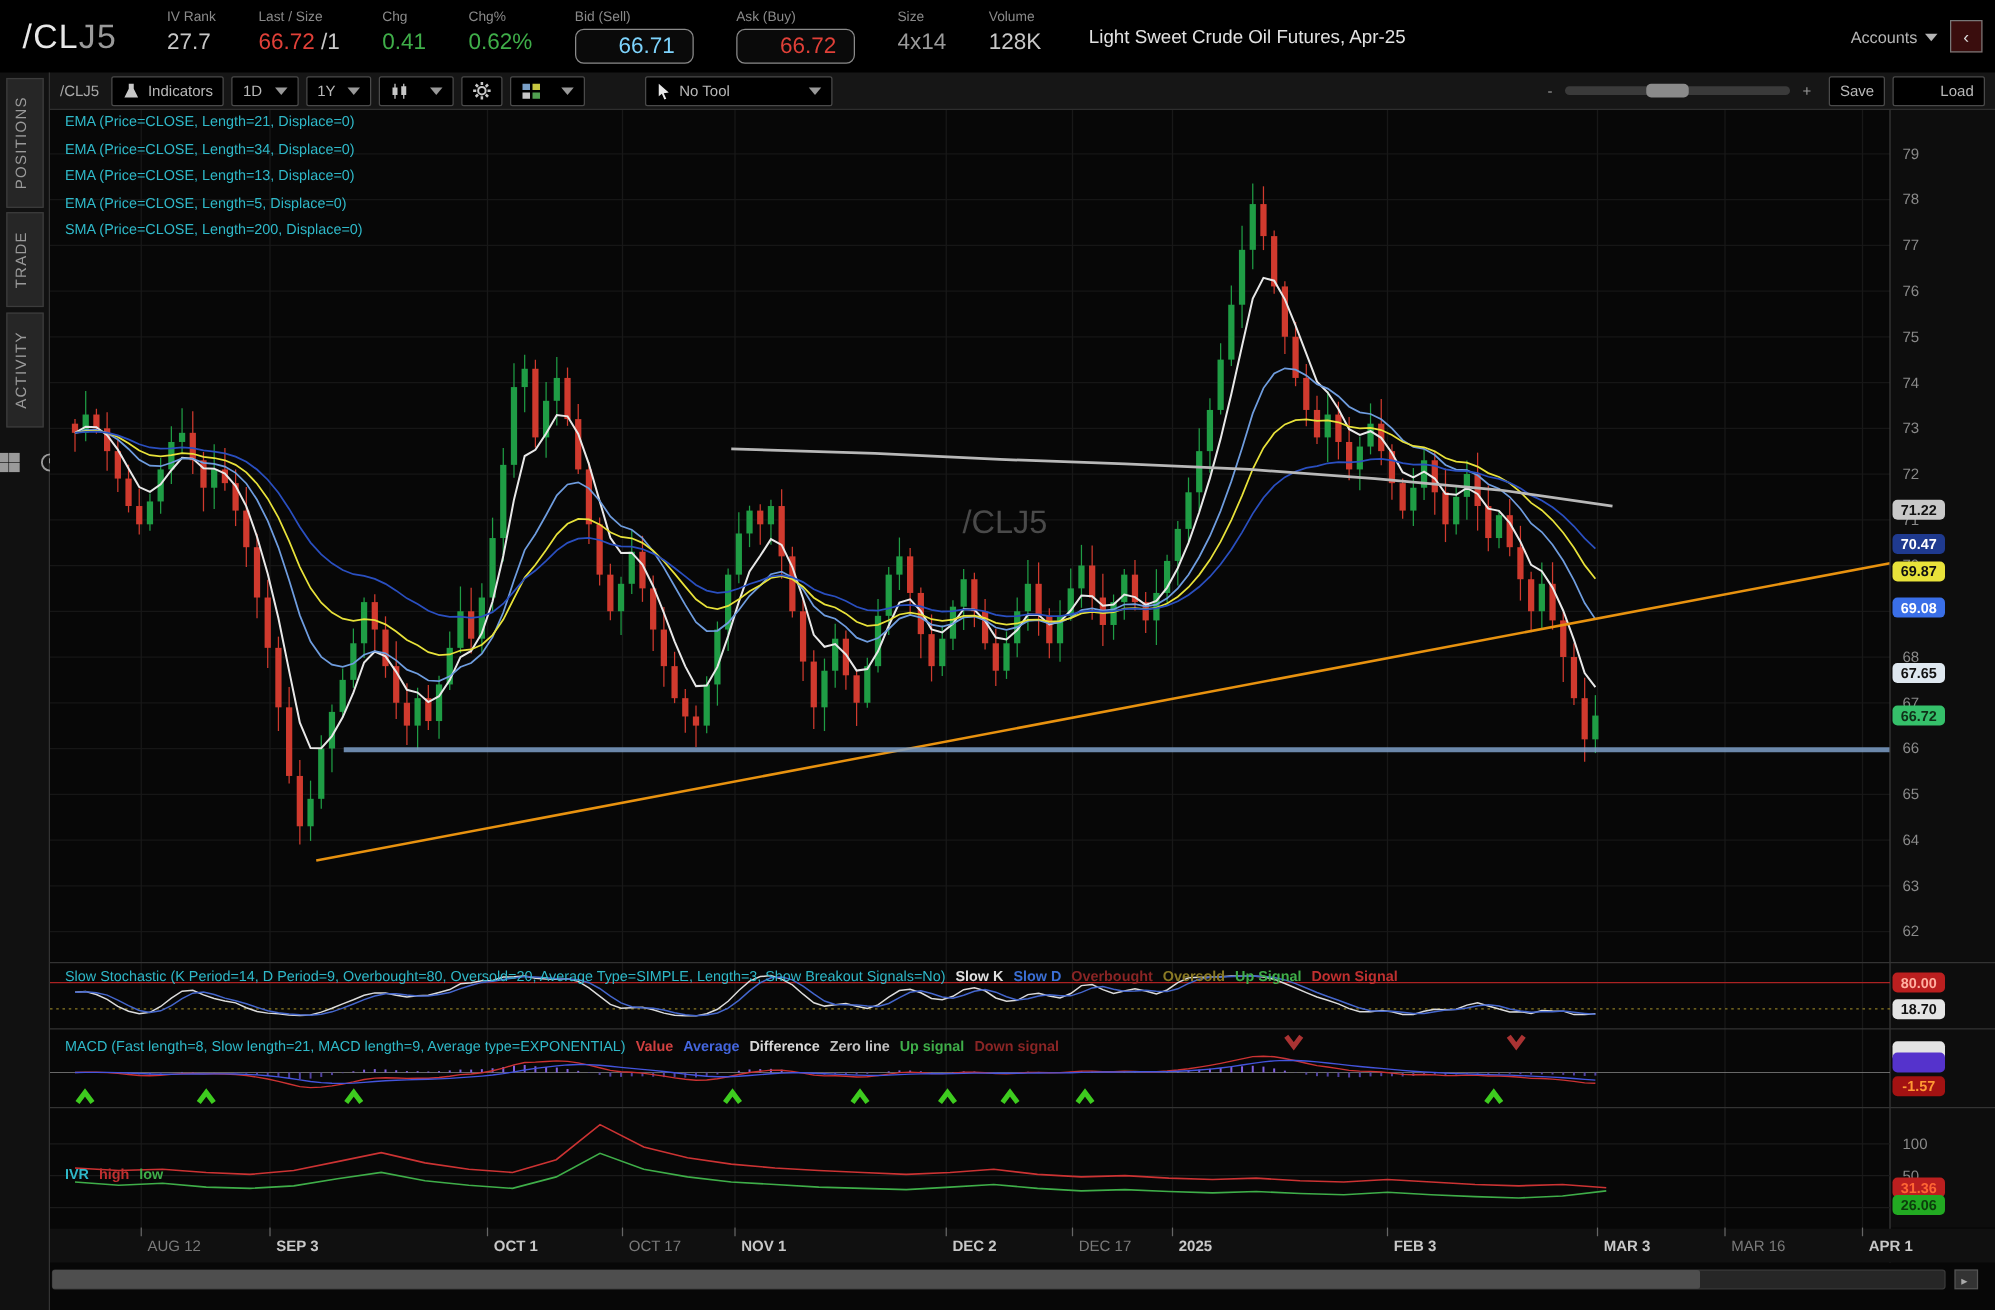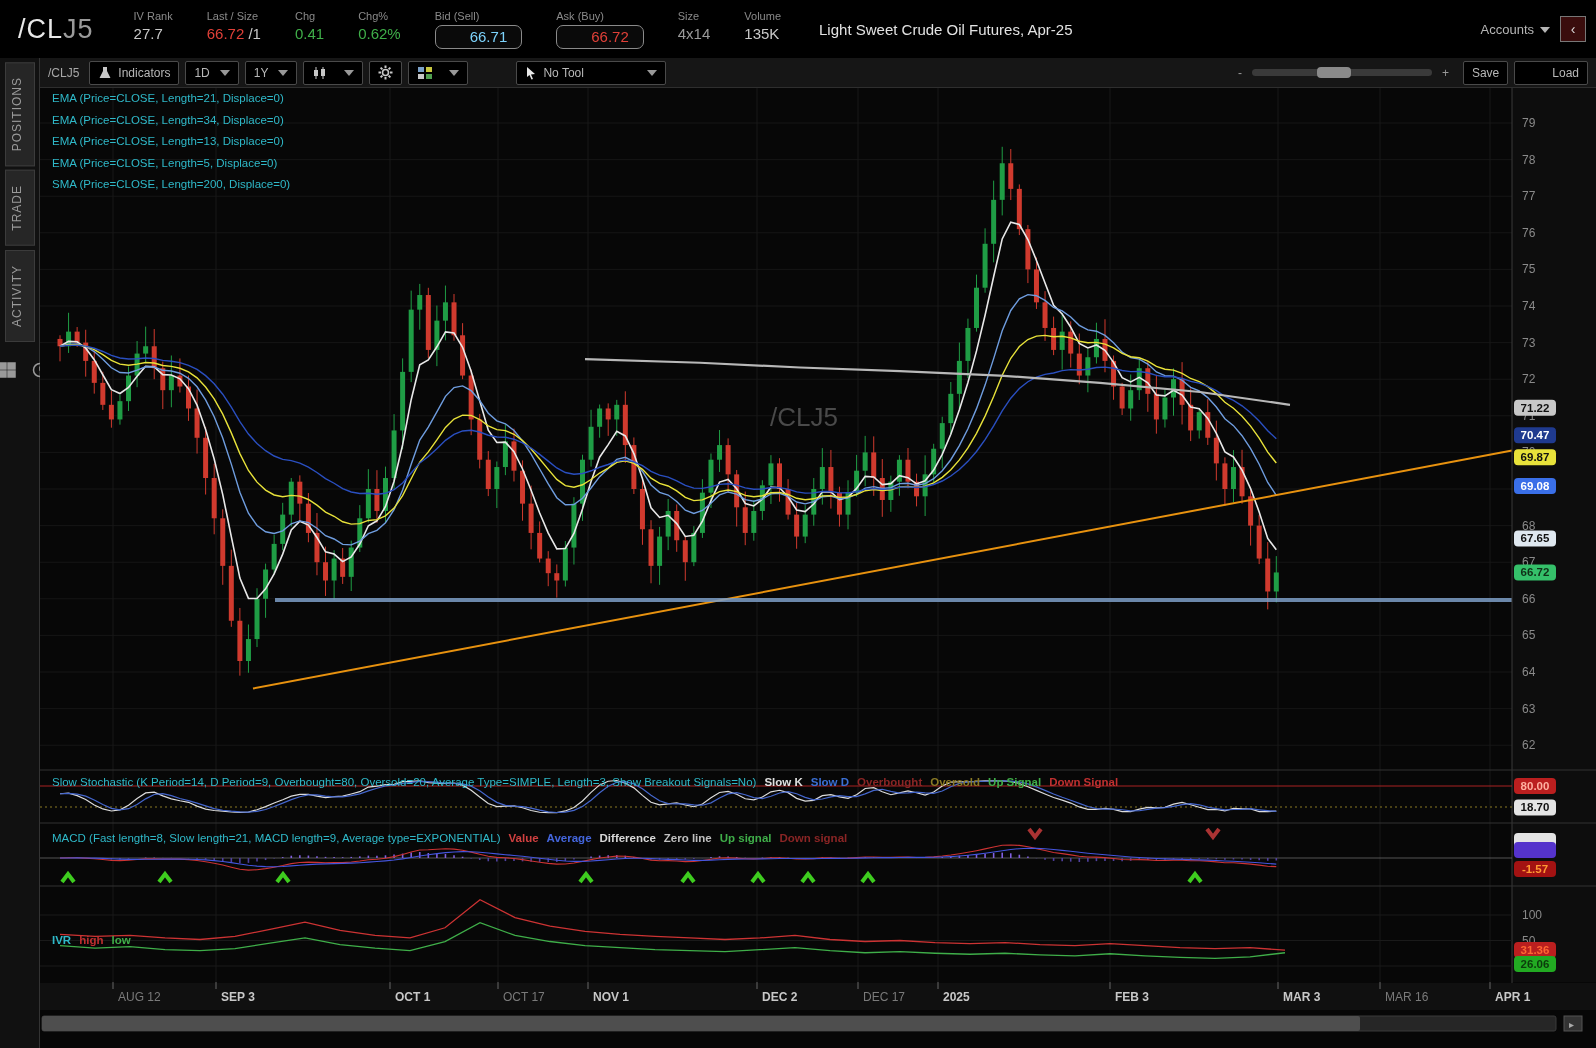--- a/index.html
+++ b/index.html
@@ -8,21 +8,21 @@
   .app { position:relative; width:1596px; height:1048px; background:#000; }
 
   
   .hdr { position:absolute; left:0; top:0; width:1596px; height:58px; background:#000;
          display:flex; align-items:center; }
   .hdr-sym { font-size:27px; color:#e8e8e8; margin-left:18px; letter-spacing:1px; }
   .hdr-sym .dim { color:#9a9a9a; }
   .hdr-fields { display:flex; align-items:flex-start; margin-left:40px; }
   .hfield { display:flex; flex-direction:column; align-items:flex-start; margin-right:34px; }
   .hfield .lbl { font-size:11px; color:#8a8a8a; margin-bottom:3px; white-space:nowrap; }
-  .hfield .val { font-size:15px; white-space:nowrap; }
+  .hfield .val { font-size:18px; white-space:nowrap; }
   .hfield.boxed .val { border:1px solid #8a8a8a; border-radius:7px; padding:2px 14px 3px 34px;
                        background:#0a0a0a; }
   .hdr-desc { font-size:15px; color:#e2e2e2; margin-left:4px; white-space:nowrap; }
   .hdr-right { margin-left:auto; display:flex; align-items:center; margin-right:10px; gap:10px; }
   .accounts { color:#b5b5b5; font-size:13px; cursor:pointer; }
   .accounts .chev { display:inline-block; margin-left:6px; border-left:5px solid transparent;
         border-right:5px solid transparent; border-top:6px solid #b5b5b5; vertical-align:middle;}
   .collapse-btn { width:26px; height:26px; background:#3a0d0d; border:1px solid #777;
         color:#ddd; font-size:14px; text-align:center; line-height:24px; cursor:pointer; }
 
@@ -101,21 +101,21 @@
         <div class="hfield boxed">
           <span class="lbl">Ask (Buy)</span>
           <span class="val" style="color: rgb(224, 64, 56);">66.72</span>
         </div>
         <div class="hfield">
           <span class="lbl">Size</span>
           <span class="val" style="color: rgb(154, 154, 154);">4x14</span>
         </div>
         <div class="hfield">
           <span class="lbl">Volume</span>
-          <span class="val" style="color: rgb(200, 200, 200);">135K</span>
+          <span class="val" style="color: rgb(200, 200, 200);">128K</span>
         </div>
       </div>
     <div class="hdr-desc">Light Sweet Crude Oil Futures, Apr-25</div>
     <div class="hdr-right">
       <div class="accounts"><span>Accounts</span><span class="chev"></span></div>
       <div class="collapse-btn">‹</div>
     </div>
   </div>
 
   <div class="sidebar">

